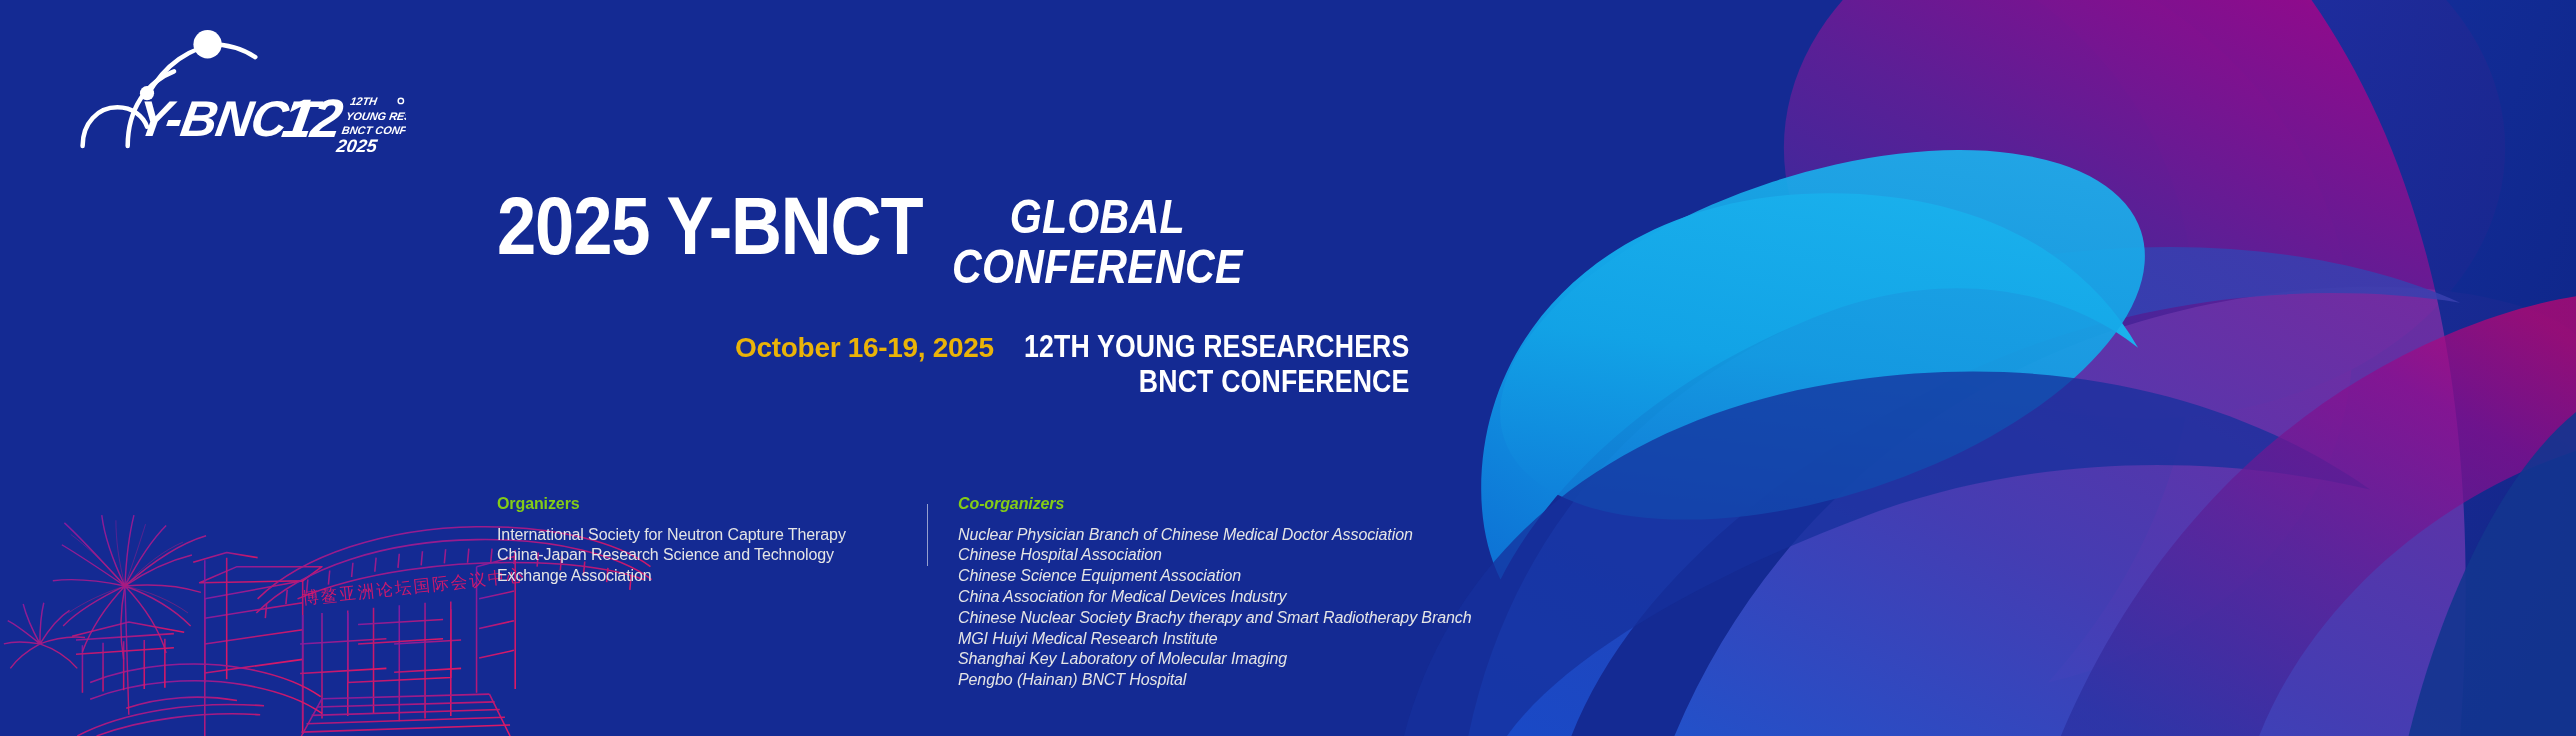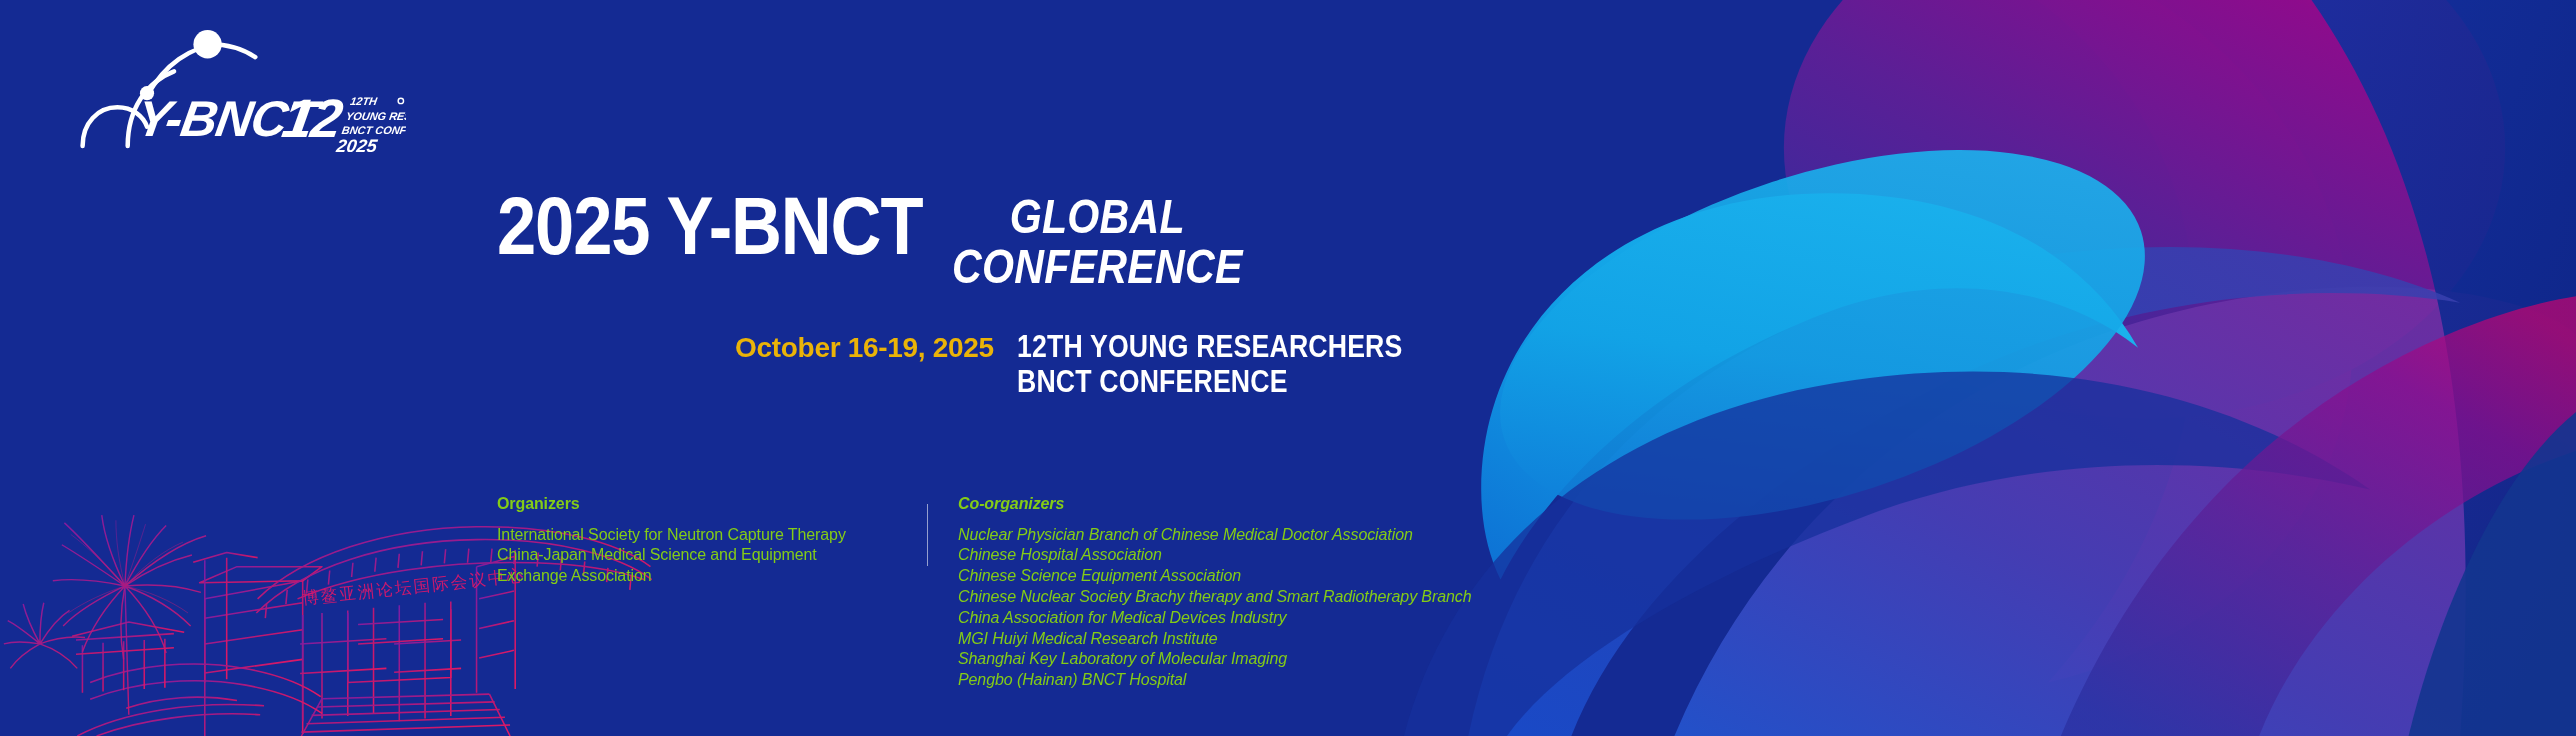--- a/index.html
+++ b/index.html
@@ -66,22 +66,23 @@
     font-family:"Liberation Sans","DejaVu Sans", sans-serif;
     font-weight:700;
     font-size:28px;
     line-height:1;
     color:#eab308;
     white-space:nowrap;
     letter-spacing:-0.3px;
     margin-left:7px;
   }
   .subtitle{
-    margin-left:23px;
+    margin-left:30px;
     margin-top:-3.9px;
+    text-align:right;
   }
   .subtitle .l{
     display:block;
     font-family:"Liberation Sans Narrow","Liberation Sans", sans-serif;
     font-weight:700;
     font-size:31px;
     line-height:1.12;
     letter-spacing:0.2px;
     color:#ffffff;
     transform:scaleX(0.86);
@@ -106,21 +107,21 @@
     letter-spacing:-0.1px;
     margin-bottom:11.6px;
     white-space:nowrap;
   }
   .col-list{ list-style:none; }
   .col-list li{
     font-family:"Liberation Sans","DejaVu Sans", sans-serif;
     font-weight:400;
     font-size:16px;
     line-height:1.30;
-    color:#84cc16;
+    color:#e5e5e5;
     letter-spacing:-0.1px;
     white-space:nowrap;
   }
 </style>
 </head>
 <body>
 
 <div class="banner">
 
   <svg class="bg-art" viewBox="0 0 4000 1143" preserveAspectRatio="none">
@@ -321,34 +322,34 @@
       <span class="l">BNCT CONFERENCE</span>
     </div>
   </div>
 
   <div class="orgwrap">
 
     <div class="col-org">
       <div class="col-title">Organizers</div>
       <ul class="col-list">
         <li>International Society for Neutron Capture Therapy</li>
-        <li>China-Japan Medical Science and Equipment</li>
+        <li>China-Japan Research Science and Technology</li>
         <li>Exchange Association</li>
       </ul>
     </div>
 
     <div class="col-co">
       <div class="divider"></div>
       <div class="col-title">Co-organizers</div>
       <ul class="col-list">
         <li>Nuclear Physician Branch of Chinese Medical Doctor Association</li>
         <li>Chinese Hospital Association</li>
         <li>Chinese Science Equipment Association</li>
+        <li>China Association for Medical Devices Industry</li>
         <li>Chinese Nuclear Society Brachy therapy and Smart Radiotherapy Branch</li>
-        <li>China Association for Medical Devices Industry</li>
         <li>MGI Huiyi Medical Research Institute</li>
         <li>Shanghai Key Laboratory of Molecular Imaging</li>
         <li>Pengbo (Hainan) BNCT Hospital</li>
       </ul>
     </div>
 
   </div>
 
 </div>
 

